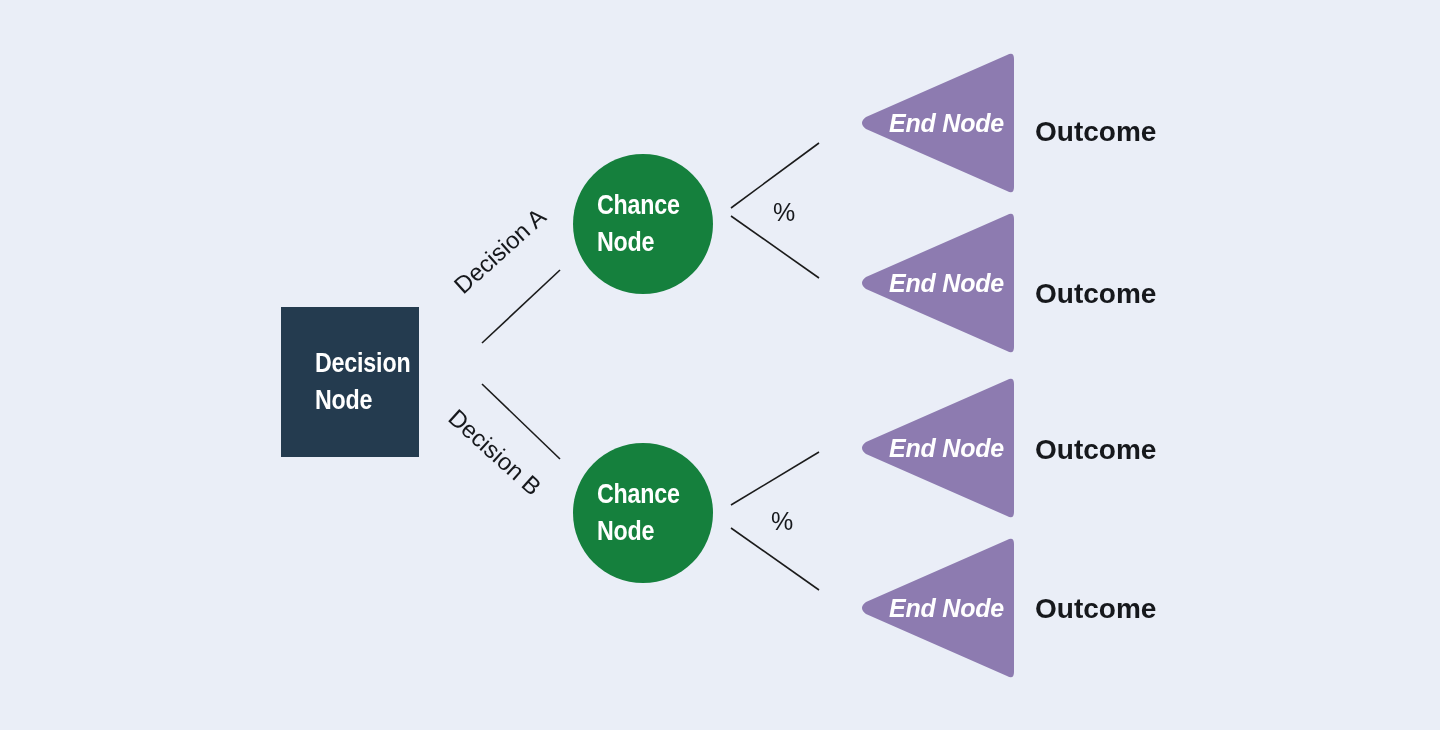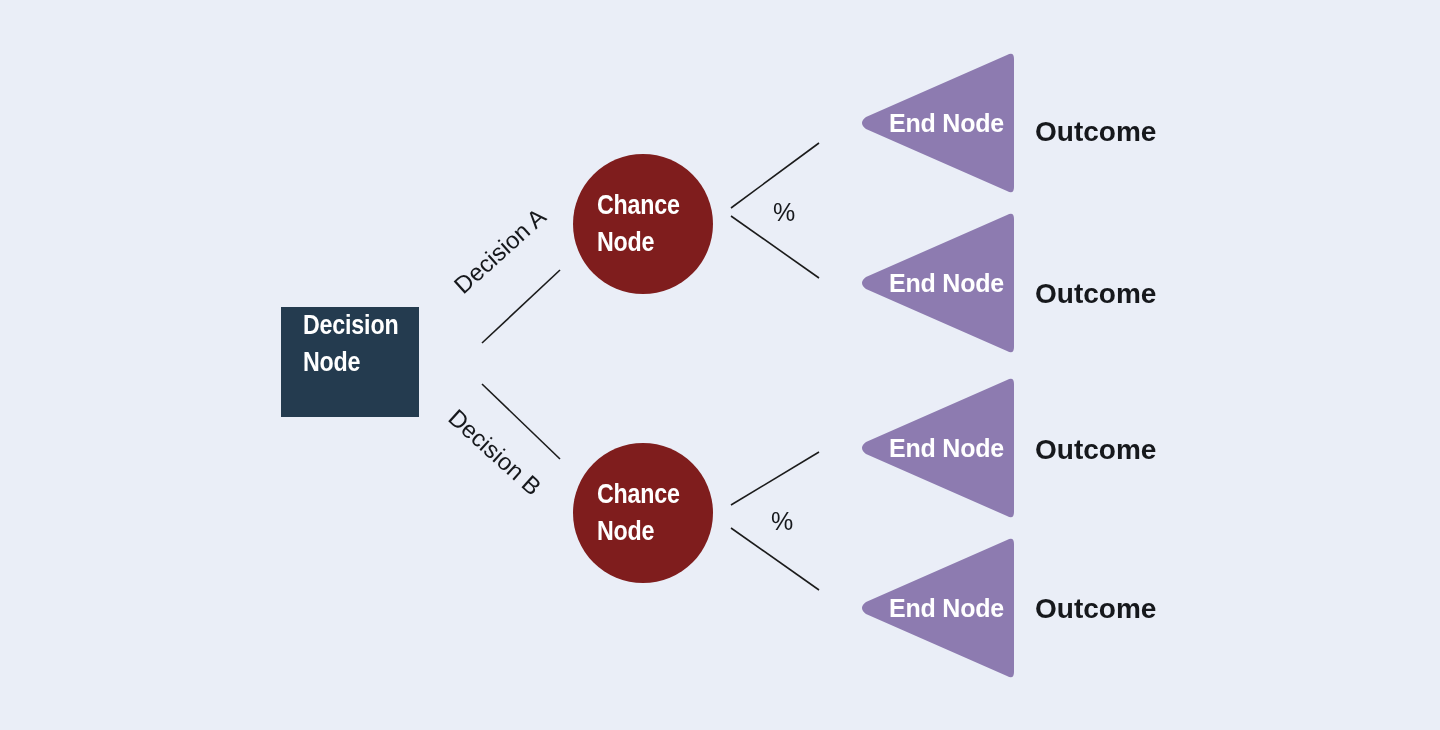--- a/index.html
+++ b/index.html
@@ -25,45 +25,46 @@
     top: 0;
     width: 1440px;
     height: 730px;
   }
   
   .decision-node {
     position: absolute;
     left: 281px;
     top: 307px;
     width: 138px;
-    height: 110px;
+    height: 150px;
     background: #243b4f;
     display: flex;
+    align-items: center;
     justify-content: flex-start;
     box-sizing: border-box;
-    padding-left: 22px;
+    padding-left: 34px;
   }
   .decision-node-label {
     color: #ffffff;
     font-family: "Liberation Sans Narrow", "Liberation Sans", "DejaVu Sans Condensed", sans-serif;
     font-weight: bold;
     font-size: 27px;
     line-height: 1.38;
     letter-spacing: -0.2px;
     transform: scaleX(0.86);
     transform-origin: left center;
     white-space: pre-line;
   }
   
   .chance-node {
     position: absolute;
     width: 140px;
     height: 140px;
     border-radius: 50%;
-    background: #7f1d1d;
+    background: #15803d;
     display: flex;
     align-items: center;
     justify-content: flex-start;
     box-sizing: border-box;
     padding-left: 24px;
   }
   .chance-node-label {
     color: #ffffff;
     font-family: "Liberation Sans Narrow", "Liberation Sans", "DejaVu Sans Condensed", sans-serif;
     font-weight: bold;
@@ -75,20 +76,21 @@
     white-space: pre-line;
   }
   #chance-node-1 { left: 573px; top: 154px; }
   #chance-node-2 { left: 573px; top: 443px; }
 
   
   .end-node {
     position: absolute;
     width: 156px;
     height: 144px;
+    font-style: italic;
   }
   .end-node svg {
     position: absolute;
     left: 0;
     top: 0;
     width: 156px;
     height: 144px;
   }
   .end-node-label {
     position: absolute;

